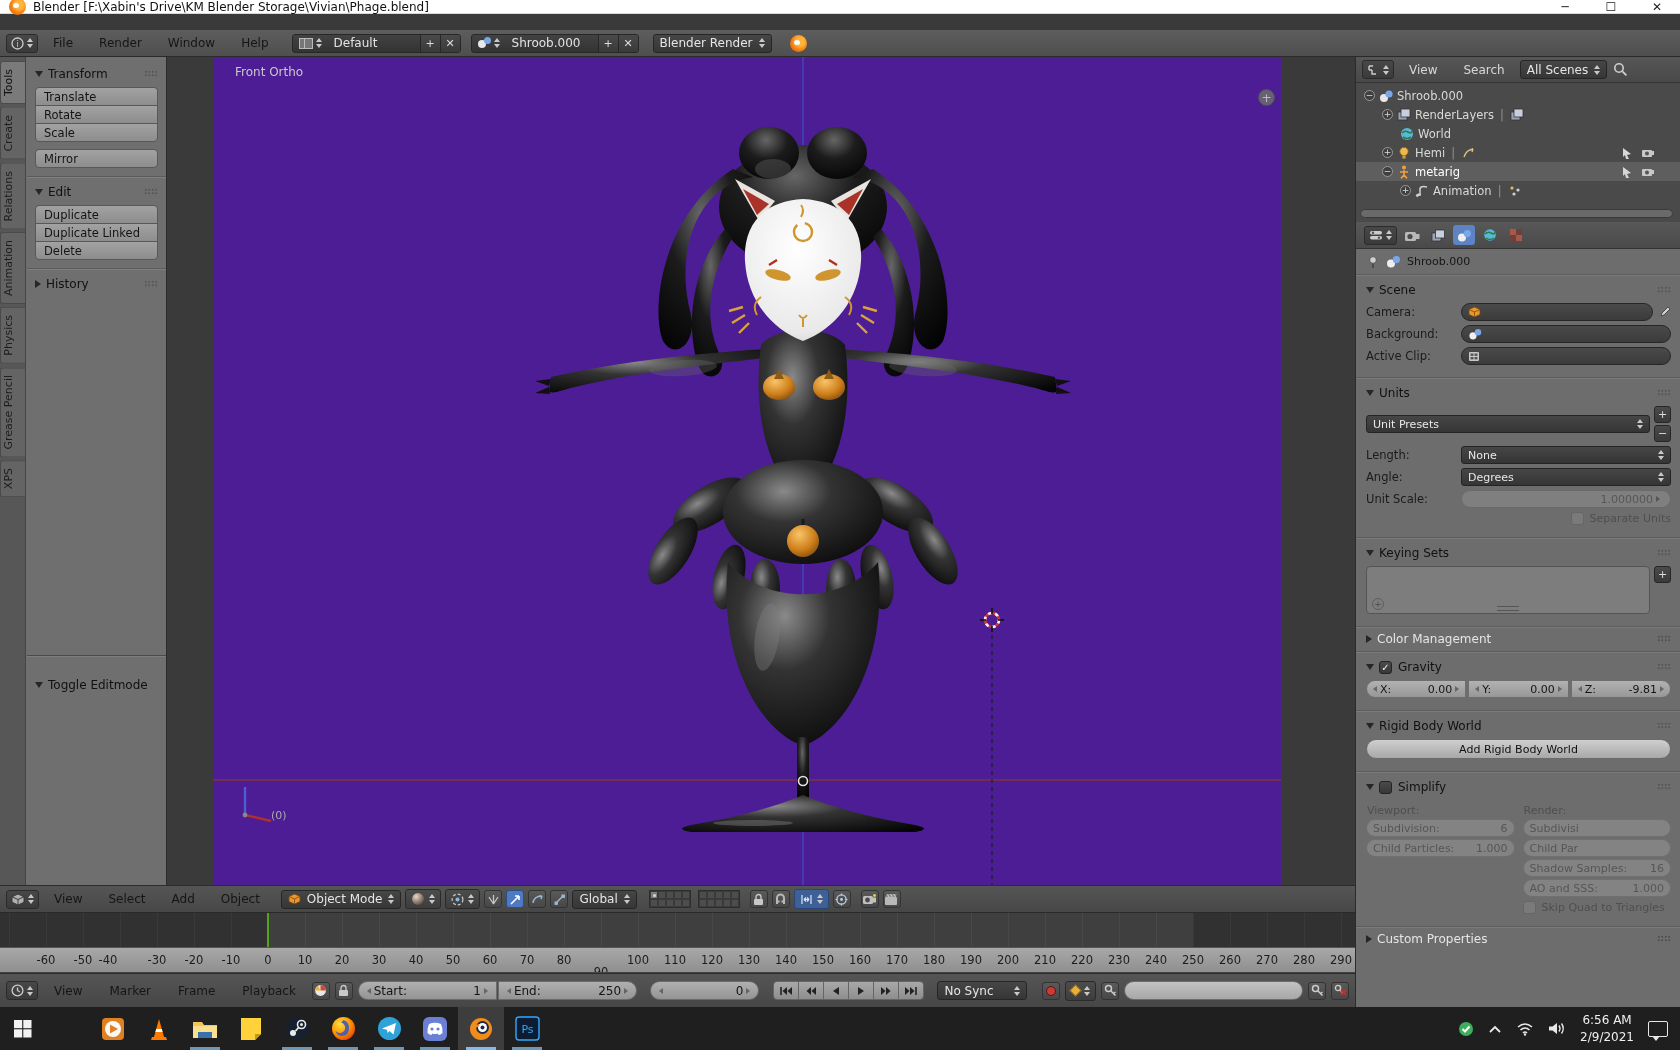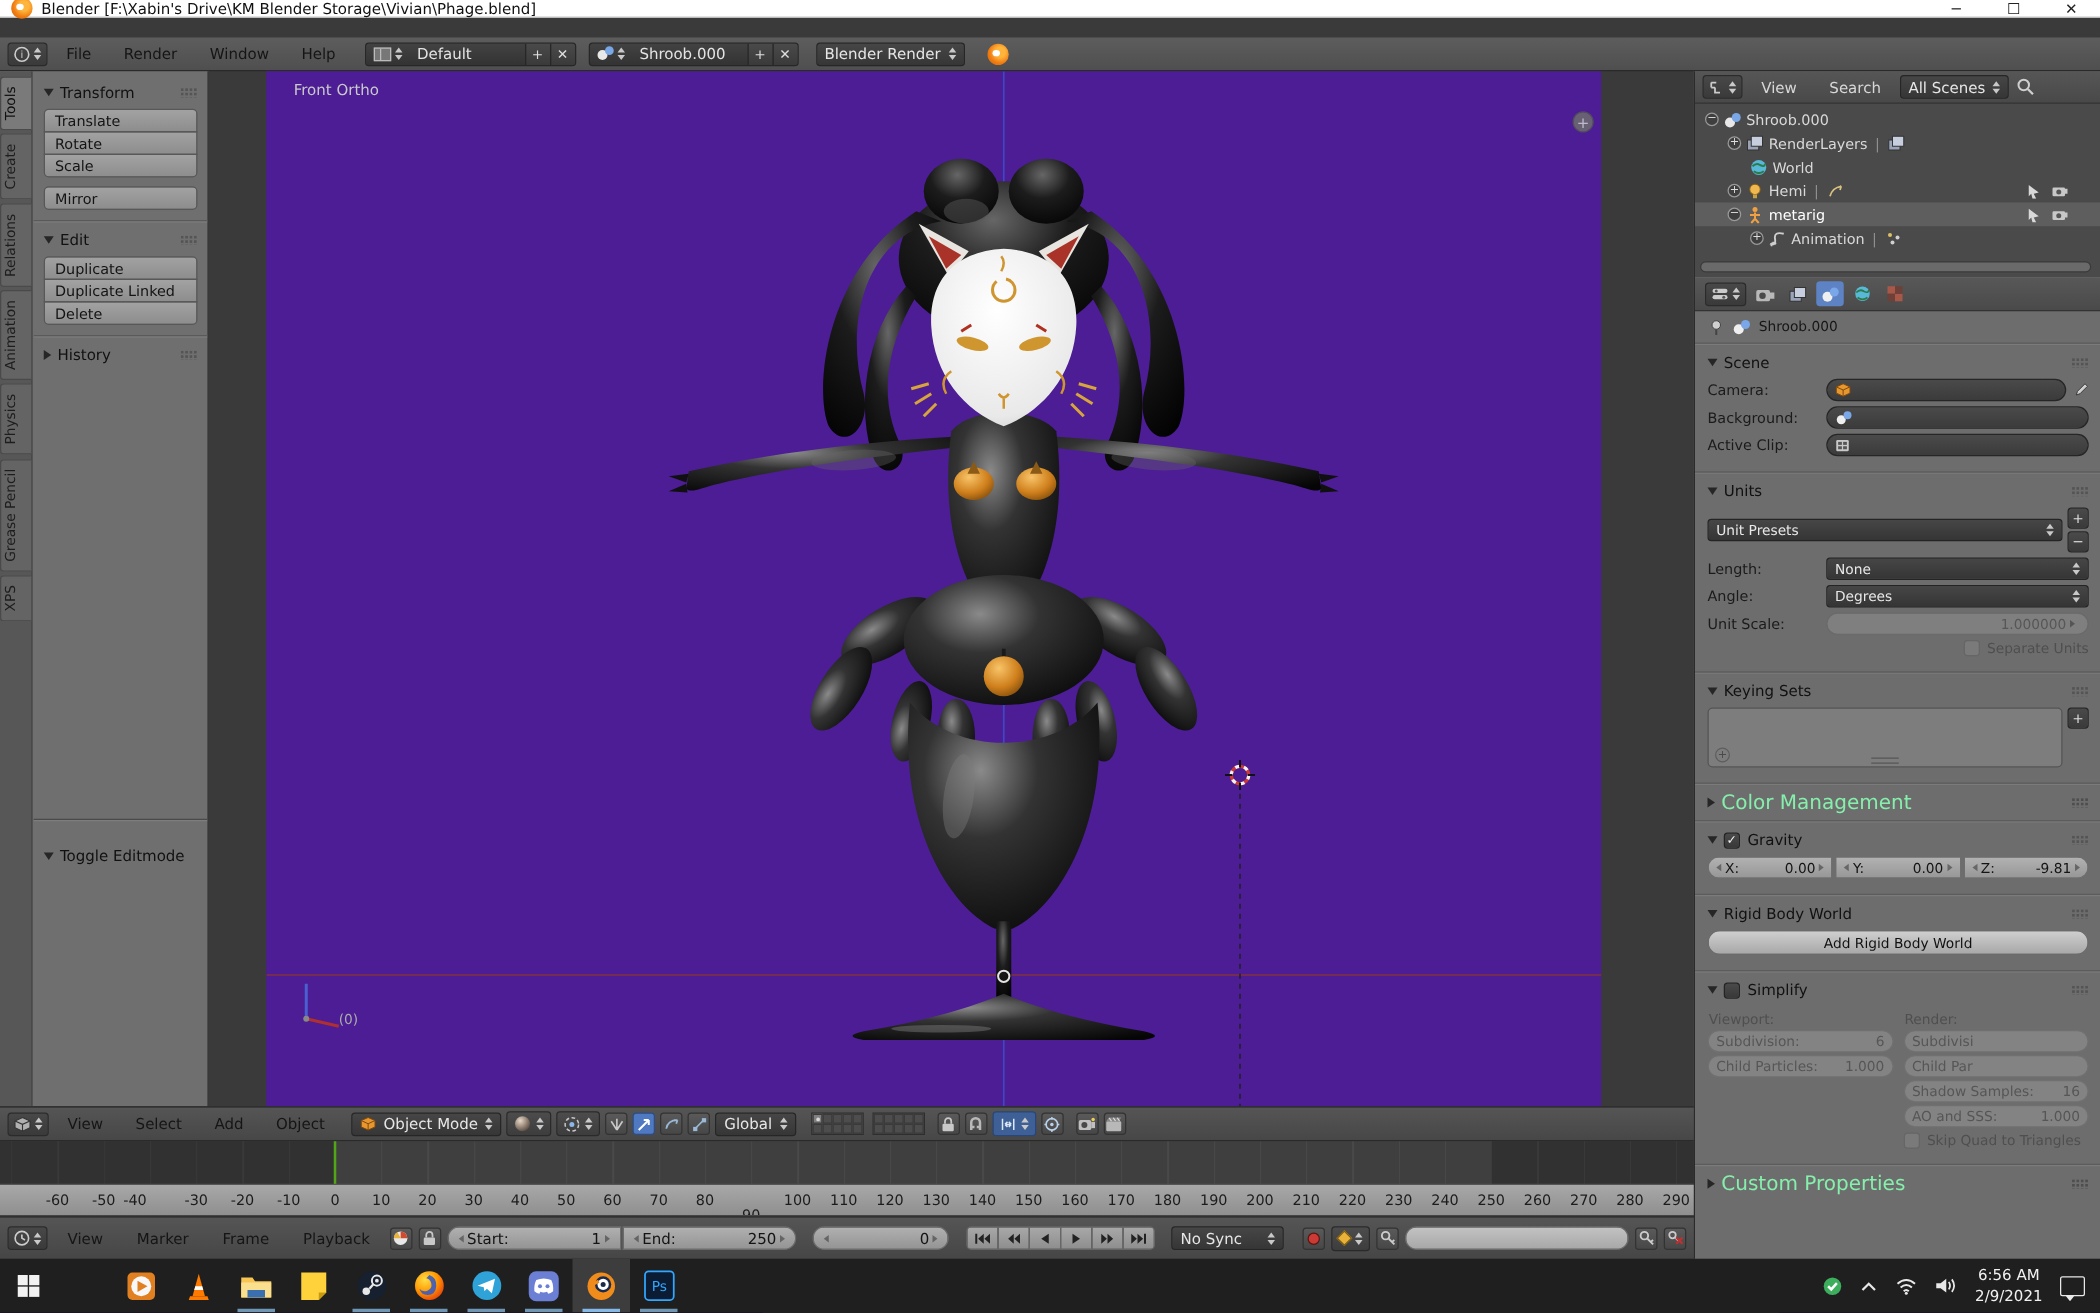--- a/index.html
+++ b/index.html
@@ -85,21 +85,21 @@
   .slider { flex:1; height:18px; background:linear-gradient(#9a9a9a,#888); border:1px solid #6a6a6a; border-radius:9px; display:flex; align-items:center; justify-content:flex-end; padding:0 10px; color:#3c3c3c; }
   .slider.dis { background:#7f7f7f; color:#575757; }
   .npill { height:18px; background:linear-gradient(#b2b2b2,#979797); border:1px solid #6e6e6e; display:flex; align-items:center; padding:0 6px; color:#141414; flex:1; }
   .npill .val { margin-left:auto; }
   .npill.dis { background:#838383; color:#565656; border-color:#707070; border-radius:9px; margin:2px 0; }
   .arrL,.arrR { width:0;height:0;border-top:3.5px solid transparent;border-bottom:3.5px solid transparent; opacity:.55;}
   .arrL{border-right:4px solid #333;margin-right:3px;} .arrR{border-left:4px solid #333;margin-left:3px;}
   .chk { width:13px; height:13px; border-radius:3px; background:linear-gradient(#4a4a4a,#383838); border:1px solid #242424; display:inline-flex; align-items:center; justify-content:center; color:#f2f2f2; font-size:10px; margin-right:6px; }
   .chk.off::after{content:"";} .chk.dis { background:#7a7a7a; border-color:#666; }
   .bigbtn { height:20px; margin:4px 0; background:linear-gradient(#cfcfcf,#a8a8a8); border:1px solid #6b6b6b; border-radius:10px; display:flex; align-items:center; justify-content:center; color:#111; }
-  .collapsed { display:flex; align-items:center; padding:5px 10px; border-top:1px solid #5c5c5c; box-shadow:0 1px 0 rgba(255,255,255,.10) inset; color:#86efac; font-size:16px;text-align:center; }
+  .collapsed { display:flex; align-items:center; padding:5px 10px; border-top:1px solid #5c5c5c; box-shadow:0 1px 0 rgba(255,255,255,.10) inset; color:#e5e5e5; font-size:12px;text-align:center; }
   .collapsed .grip { margin-left:auto; width:14px; height:8px; background-image:radial-gradient(#4e4e4e 1px, transparent 1.2px); background-size:3.5px 3.5px; }
   .listbox { flex:1; height:48px; background:#7d7d7d; border:1px solid #555; border-radius:4px; position:relative; }
   .listbox .plus { position:absolute; left:5px; bottom:3px; width:12px; height:12px; border-radius:50%; border:1px solid #5e5e5e; color:#4a4a4a; font-size:9px; line-height:11px; text-align:center; }
   .listbox .hgrip { position:absolute; left:50%; bottom:2px; width:22px; height:5px; border-top:1px solid #565656; border-bottom:1px solid #565656; transform:translateX(-50%); }
   .sidebtns { display:flex; flex-direction:column; gap:2px; margin-left:4px; }
   .sqbtn { width:17px; height:17px; background:linear-gradient(#4a4a4a,#3a3a3a); border:1px solid #262626; border-radius:3px; color:#ddd; display:flex; align-items:center; justify-content:center; font-size:11px; }
   .twocol { display:flex; gap:8px; }
   .twocol .col { flex:1; min-width:0; }
   .collbl { color:#4f4f4f; margin:4px 0 2px 1px; }
   .dislbl { color:#4f4f4f; }

